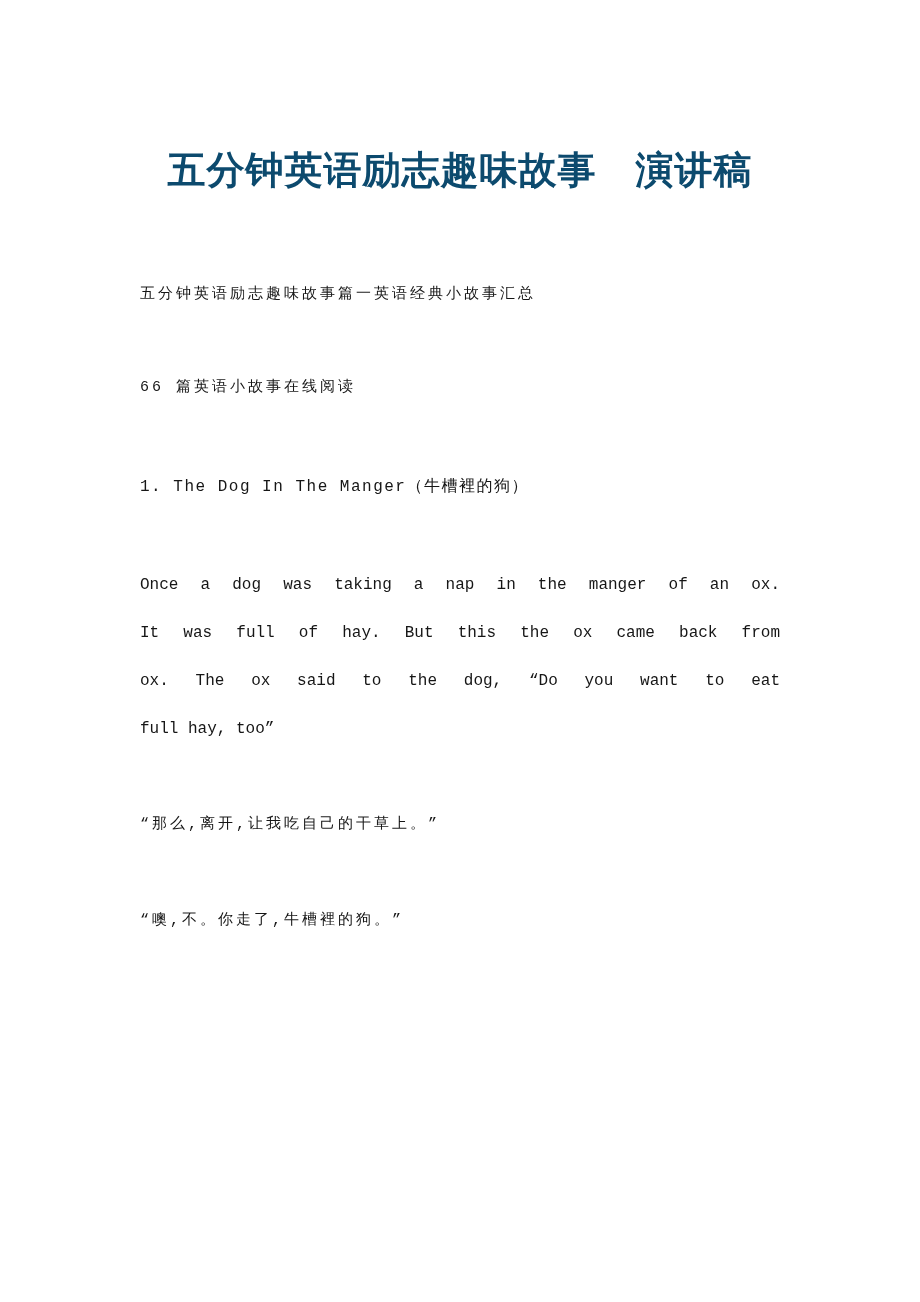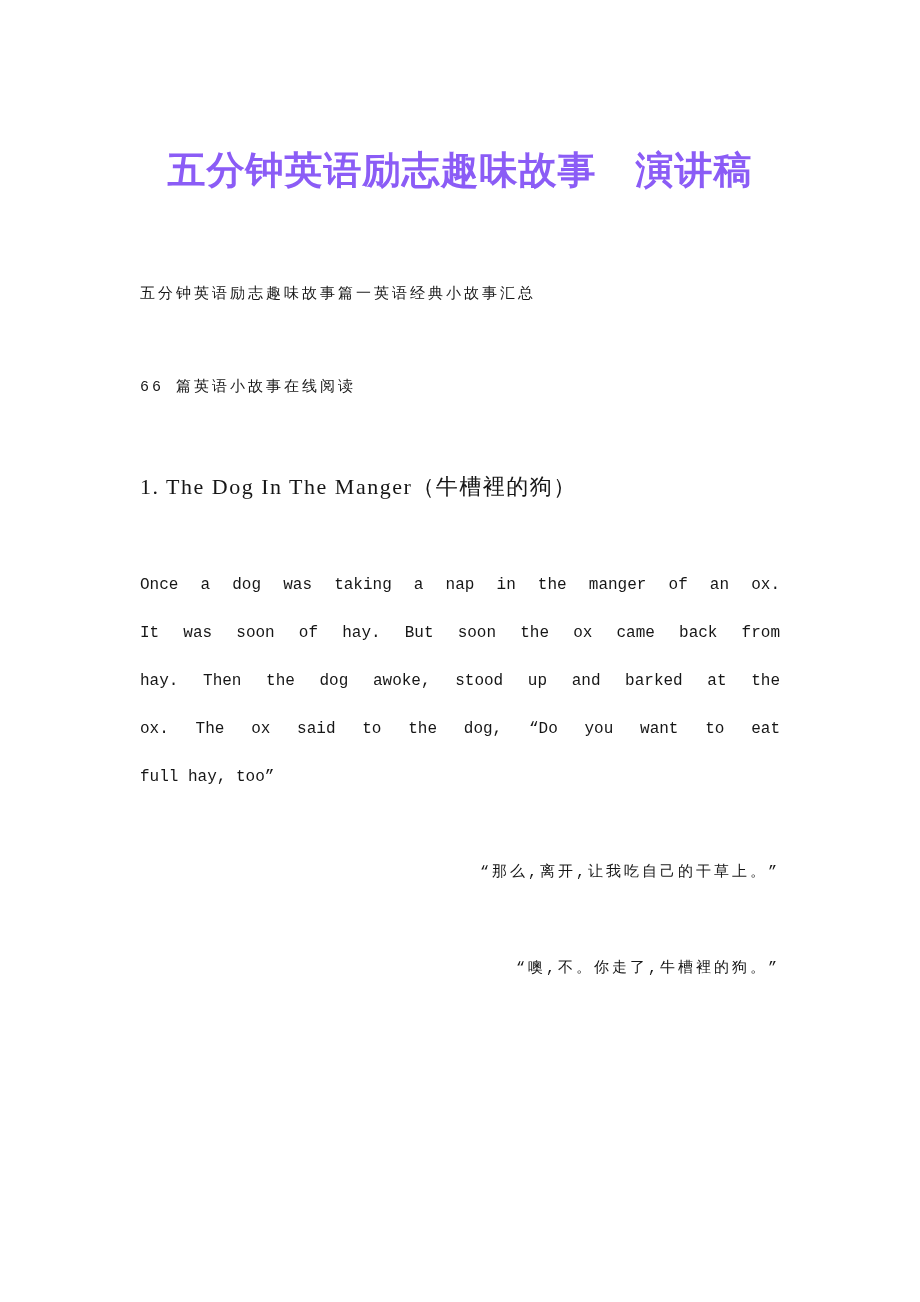--- a/index.html
+++ b/index.html
@@ -20,71 +20,69 @@
   }
   .doc-title {
     margin: 148px 0 0 0;
     font-family: "Liberation Sans", "DejaVu Sans", sans-serif;
     font-weight: 700;
     font-size: 38px;
     line-height: 44px;
     letter-spacing: 1px;
     text-align: center;
     white-space: nowrap;
-    color: #8b5cf6;
+    color: #0c4a6e;
   }
   .para {
     margin: 0;
     line-height: 48px;
   }
   .cn {
     font-size: 15px;
     letter-spacing: 3px;
   }
   .mixed {
-    font-size: 22px;
+    font-size: 16px;
     letter-spacing: 1.5px;
-    font-family: Liberation Serif, serif;
   }
   .story {
     margin-top: 50px;
   }
   .story .line {
     line-height: 48px;
     font-size: 16px;
     text-align: justify;
     text-justify: inter-character;
     text-align-last: justify;
   }
   .story .line.line-last {
     text-align-last: left;
   }
   .mt-79 { margin-top: 79px; }
   .mt-45 { margin-top: 45px; }
   .mt-51 { margin-top: 51px; }
   .mt-47 { margin-top: 47px; }
-  .mt-48 { margin-top: 48px; text-align: right; }
+  .mt-48 { margin-top: 48px; }
 </style>
 </head>
 <body>
 
 <div class="page">
 
   <h1 class="doc-title">五分钟英语励志趣味故事　演讲稿</h1>
 
   <p class="para cn mt-79">五分钟英语励志趣味故事篇一英语经典小故事汇总</p>
 
   <p class="para cn mt-45">66 篇英语小故事在线阅读</p>
 
   <p class="para mixed mt-51">1. The Dog In The Manger（牛槽裡的狗）</p>
 
   <div class="story">
     <div class="line">Once a dog was taking a nap in the manger of an ox.</div>
-    <div class="line">It was soon of hay. But soon the ox came back from</div>
-    <div class="line">hay. Then the dog awoke, stood up and barked at the</div>
+    <div class="line">It was full of hay. But this the ox came back from</div>
     <div class="line">ox. The ox said to the dog, “Do you want to eat</div>
     <div class="line line-last">full hay, too”</div>
   </div>
 
 
   <p class="para cn mt-48">“那么,离开,让我吃自己的干草上。”</p>
 
   <p class="para cn mt-48">“噢,不。你走了,牛槽裡的狗。”</p>
 
 </div>

